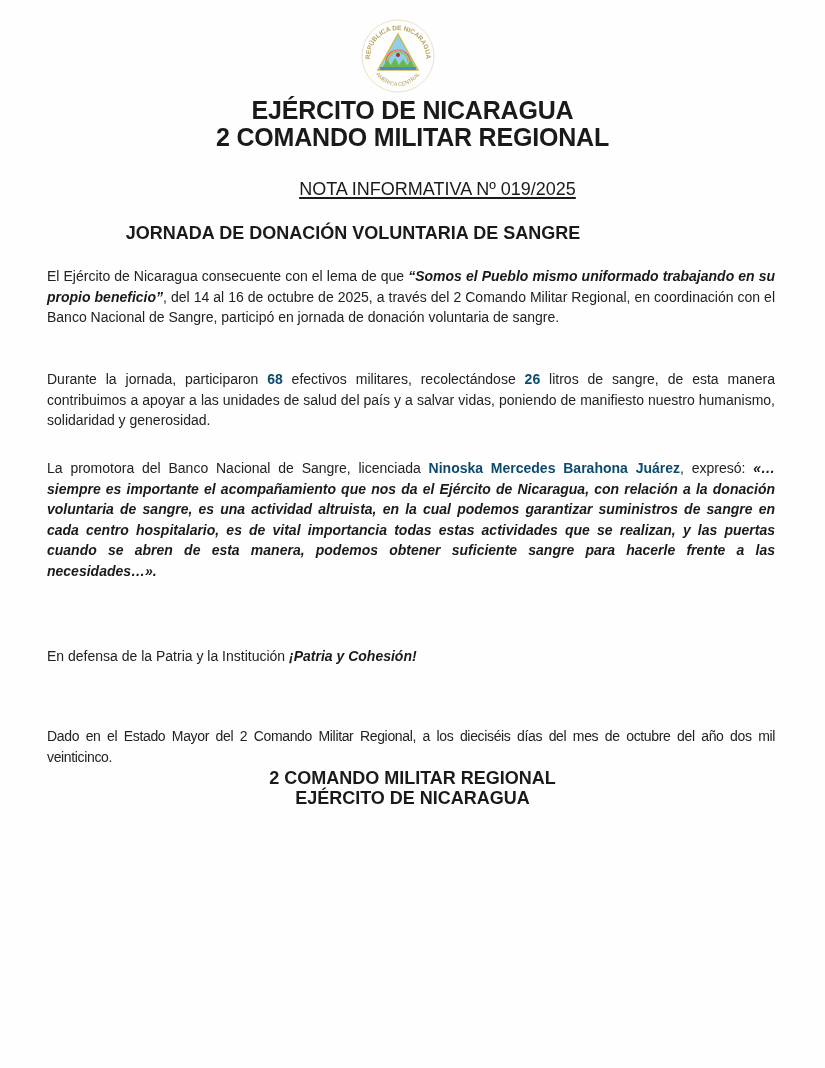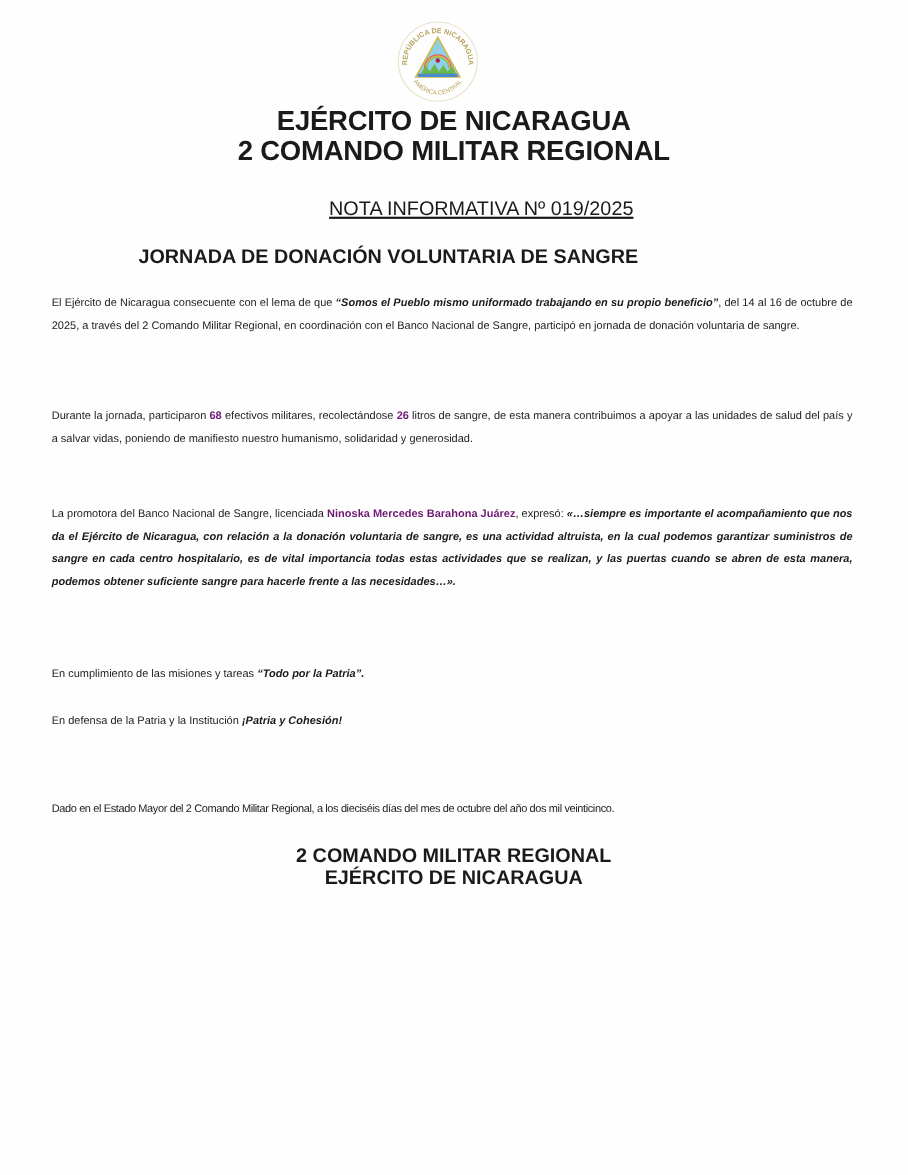--- a/index.html
+++ b/index.html
@@ -64,26 +64,26 @@
       width: 706px;
       text-align: center;
       font-weight: bold;
       font-size: 18px;
       line-height: 20px;
     }
     .para {
       position: absolute;
       left: 47px;
       width: 728px;
-      font-size: 10px;
+      font-size: 14px;
       line-height: 20.5px;
       text-align: justify;
       color: #222;
     }
-    .para b { color: #701a75; }
+    .para b { color: #0c4a6e; }
     .para .bi { font-weight: bold; font-style: italic; color: #1a1a1a; }
     .p1 { top: 266px; }
     .p2 { top: 369px; }
     .p3 { top: 458px; }
     .p4 { top: 603px; }
     .p5 { top: 646px; }
     .p6 { top: 726px; }
     .p6.condensed { letter-spacing: -0.35px; }
     .signature {
       position: absolute;
@@ -130,21 +130,20 @@
   </div>
 
   <div class="subject">JORNADA DE DONACIÓN VOLUNTARIA DE SANGRE</div>
 
   <div class="para p1"><span>El Ejército de Nicaragua consecuente con el lema de que </span><span class="bi">“Somos el Pueblo mismo uniformado trabajando en su propio beneficio”</span><span>, del 14 al 16 de octubre de 2025, a través del 2 Comando Militar Regional, en coordinación con el Banco Nacional de Sangre, participó en jornada de donación voluntaria de sangre.</span></div>
 
   <div class="para p2"><span>Durante la jornada, participaron </span><b>68</b><span> efectivos militares, recolectándose </span><b>26</b><span> litros de sangre, de esta manera contribuimos a apoyar a las unidades de salud del país y a salvar vidas, poniendo de manifiesto nuestro humanismo, solidaridad y generosidad.</span></div>
 
   <div class="para p3"><span>La promotora del Banco Nacional de Sangre, licenciada </span><b>Ninoska Mercedes Barahona Juárez</b><span>, expresó: </span><span class="bi">«…siempre es importante el acompañamiento que nos da el Ejército de Nicaragua, con relación a la donación voluntaria de sangre, es una actividad altruista, en la cual podemos garantizar suministros de sangre en cada centro hospitalario, es de vital importancia todas estas actividades que se realizan, y las puertas cuando se abren de esta manera, podemos obtener suficiente sangre para hacerle frente a las necesidades…».</span></div>
 
-  <div class="para p4"><span>En cumplimiento de las misiones y tareas </span><span class="bi">“Todo por la Patria”.</span></div>
 
   <div class="para p5"><span>En defensa de la Patria y la Institución </span><span class="bi">¡Patria y Cohesión!</span></div>
 
   <div class="para p6 condensed">Dado en el Estado Mayor del 2 Comando Militar Regional, a los dieciséis días del mes de octubre del año dos mil veinticinco.</div>
 
   <div class="signature">
     <div>2 COMANDO MILITAR REGIONAL</div>
     <div>EJÉRCITO DE NICARAGUA</div>
   </div>
 

